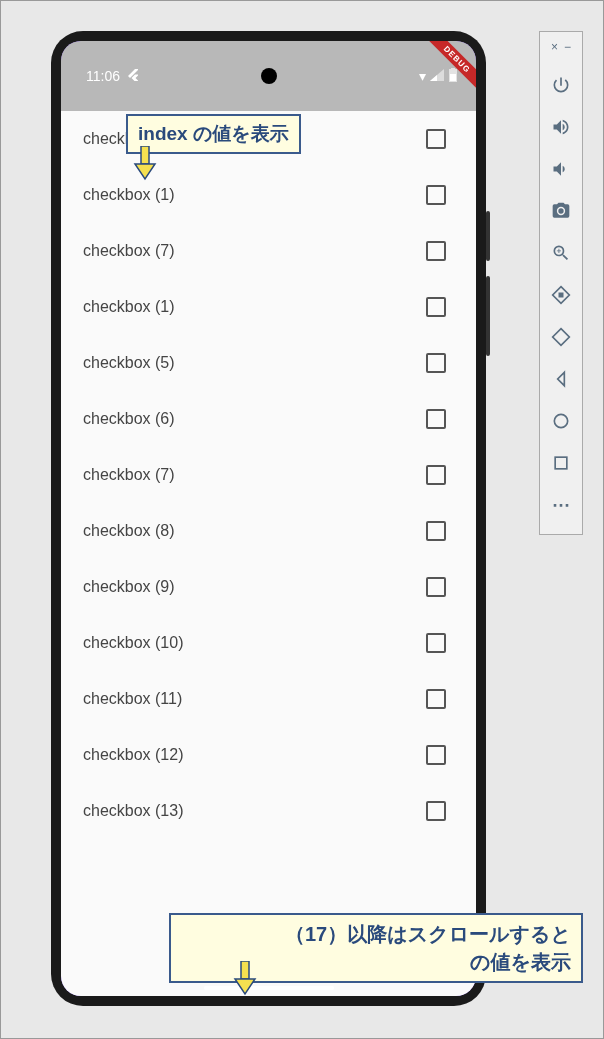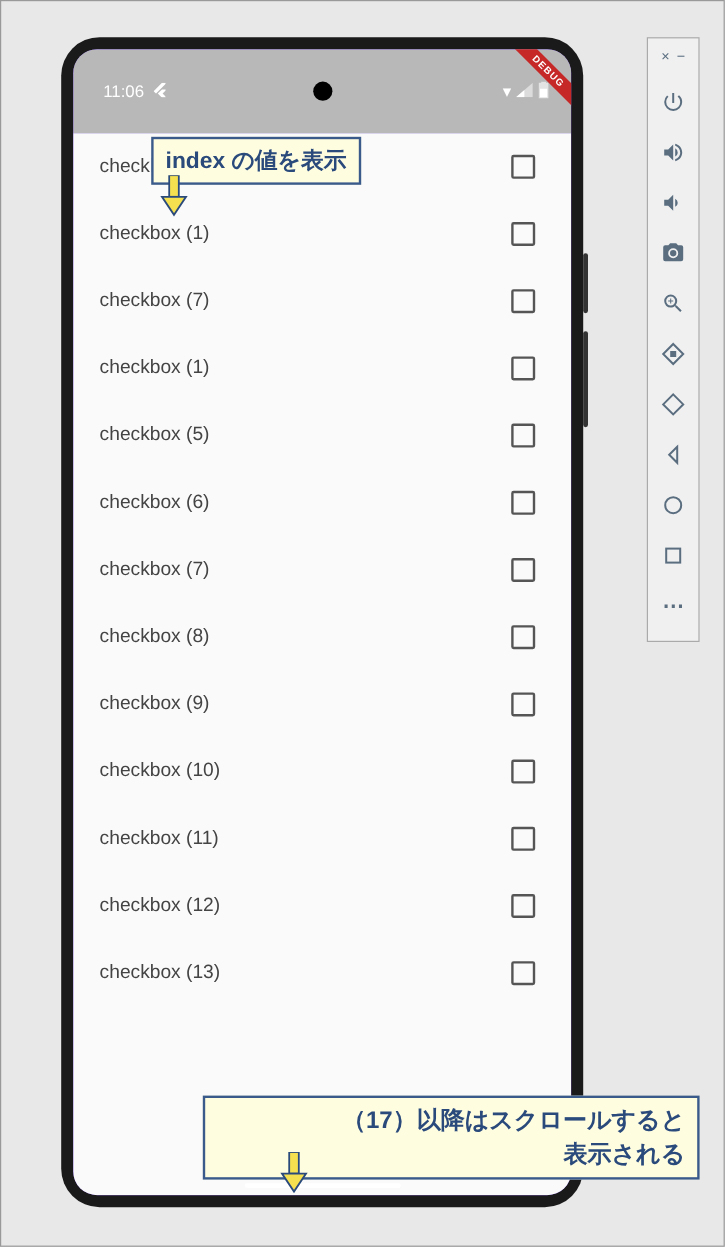--- a/index.html
+++ b/index.html
@@ -264,21 +264,21 @@
 <div class="callout callout-top">index の値を表示</div>
 <div class="arrow-down arrow-top">
   <svg width="28" height="35" viewBox="0 0 28 35">
     <rect x="10" y="0" width="8" height="18" fill="#f5e050" stroke="#2a4a7c" stroke-width="1.5"></rect>
     <path d="M4 18 L24 18 L14 33 Z" fill="#f5e050" stroke="#2a4a7c" stroke-width="1.5"></path>
   </svg>
 </div>
 
 <div class="callout callout-bottom">
   <div>（17）以降はスクロールすると</div>
-  <div>表示される</div>
+  <div>の値を表示</div>
 </div>
 <div class="arrow-down arrow-bottom">
   <svg width="28" height="35" viewBox="0 0 28 35">
     <rect x="10" y="0" width="8" height="18" fill="#f5e050" stroke="#2a4a7c" stroke-width="1.5"></rect>
     <path d="M4 18 L24 18 L14 33 Z" fill="#f5e050" stroke="#2a4a7c" stroke-width="1.5"></path>
   </svg>
 </div>
 
 <div class="emulator-toolbar">
   <div class="toolbar-top">

